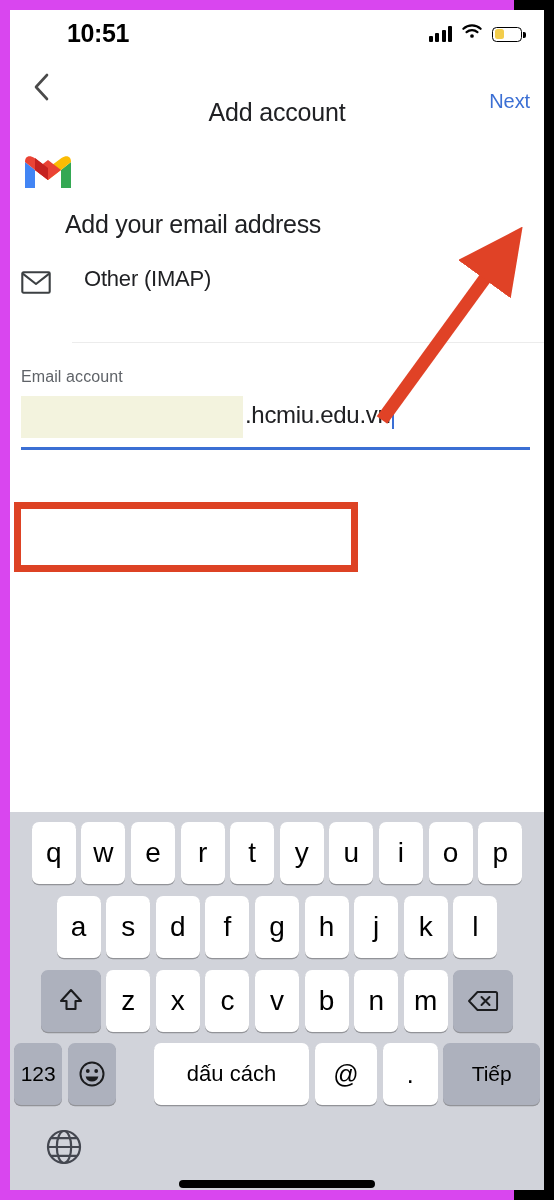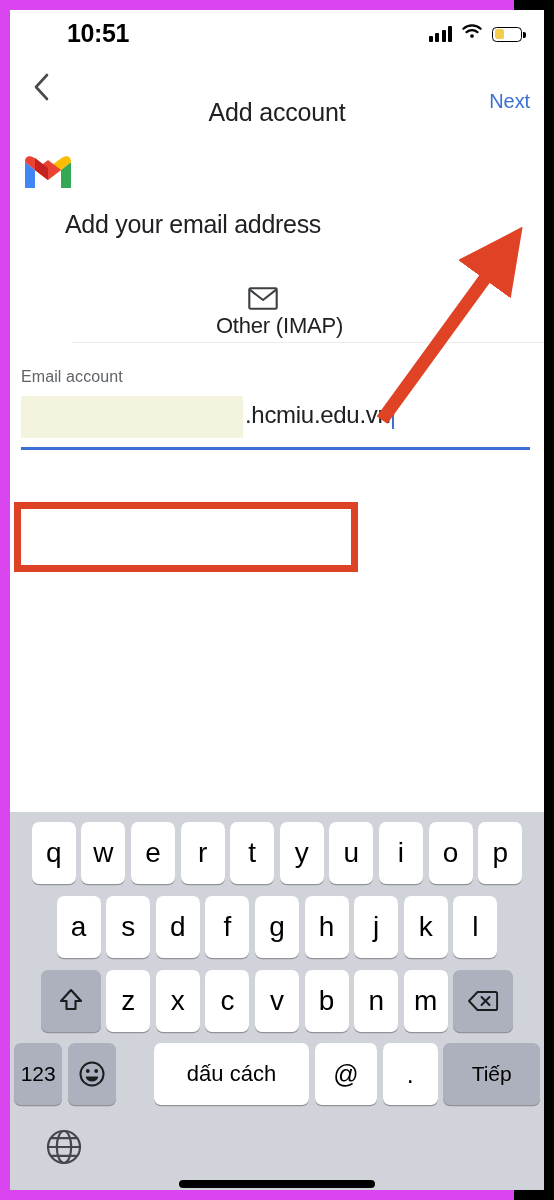--- a/index.html
+++ b/index.html
@@ -38,22 +38,22 @@
   .nav-title{position:absolute;left:0;right:0;top:12px;text-align:center;
              font-size:25px;color:#202124;letter-spacing:-0.2px;margin-top:28px;}
   .next-btn{position:absolute;right:14px;top:32px;font-size:20px;
             color:#3b6fd4;letter-spacing:-0.1px;}
 
   
   .content{position:relative;}
   .glogo{position:absolute;left:11px;top:28px;width:54px;height:42px;}
   .headline{position:absolute;left:11px;top:90px;font-size:25px;
             color:#202124;letter-spacing:-0.3px;margin-left:44px;}
-  .imap-row{position:absolute;left:11px;top:163px;width:500px;height:56px;
-            display:flex;align-items:center;flex-direction:column;}
+  .imap-row{position:absolute;left:11px;top:146px;width:500px;height:56px;
+            display:flex;}
   .imap-icon{width:46px;height:32px;display:flex;align-items:center;}
   .imap-icon svg{width:30px;height:23px;}
   .imap-label{font-size:22px;color:#202124;margin-left:17px;
               letter-spacing:-0.2px;}
   .divider{position:absolute;left:62px;right:0;top:222px;height:1px;
            background:#ececec;}
 
   .field-label{position:absolute;left:11px;top:248px;font-size:16px;
                color:#5f6368;letter-spacing:0.1px;}
   .field-wrap{position:absolute;left:11px;right:4px;top:274px;height:62px;}

